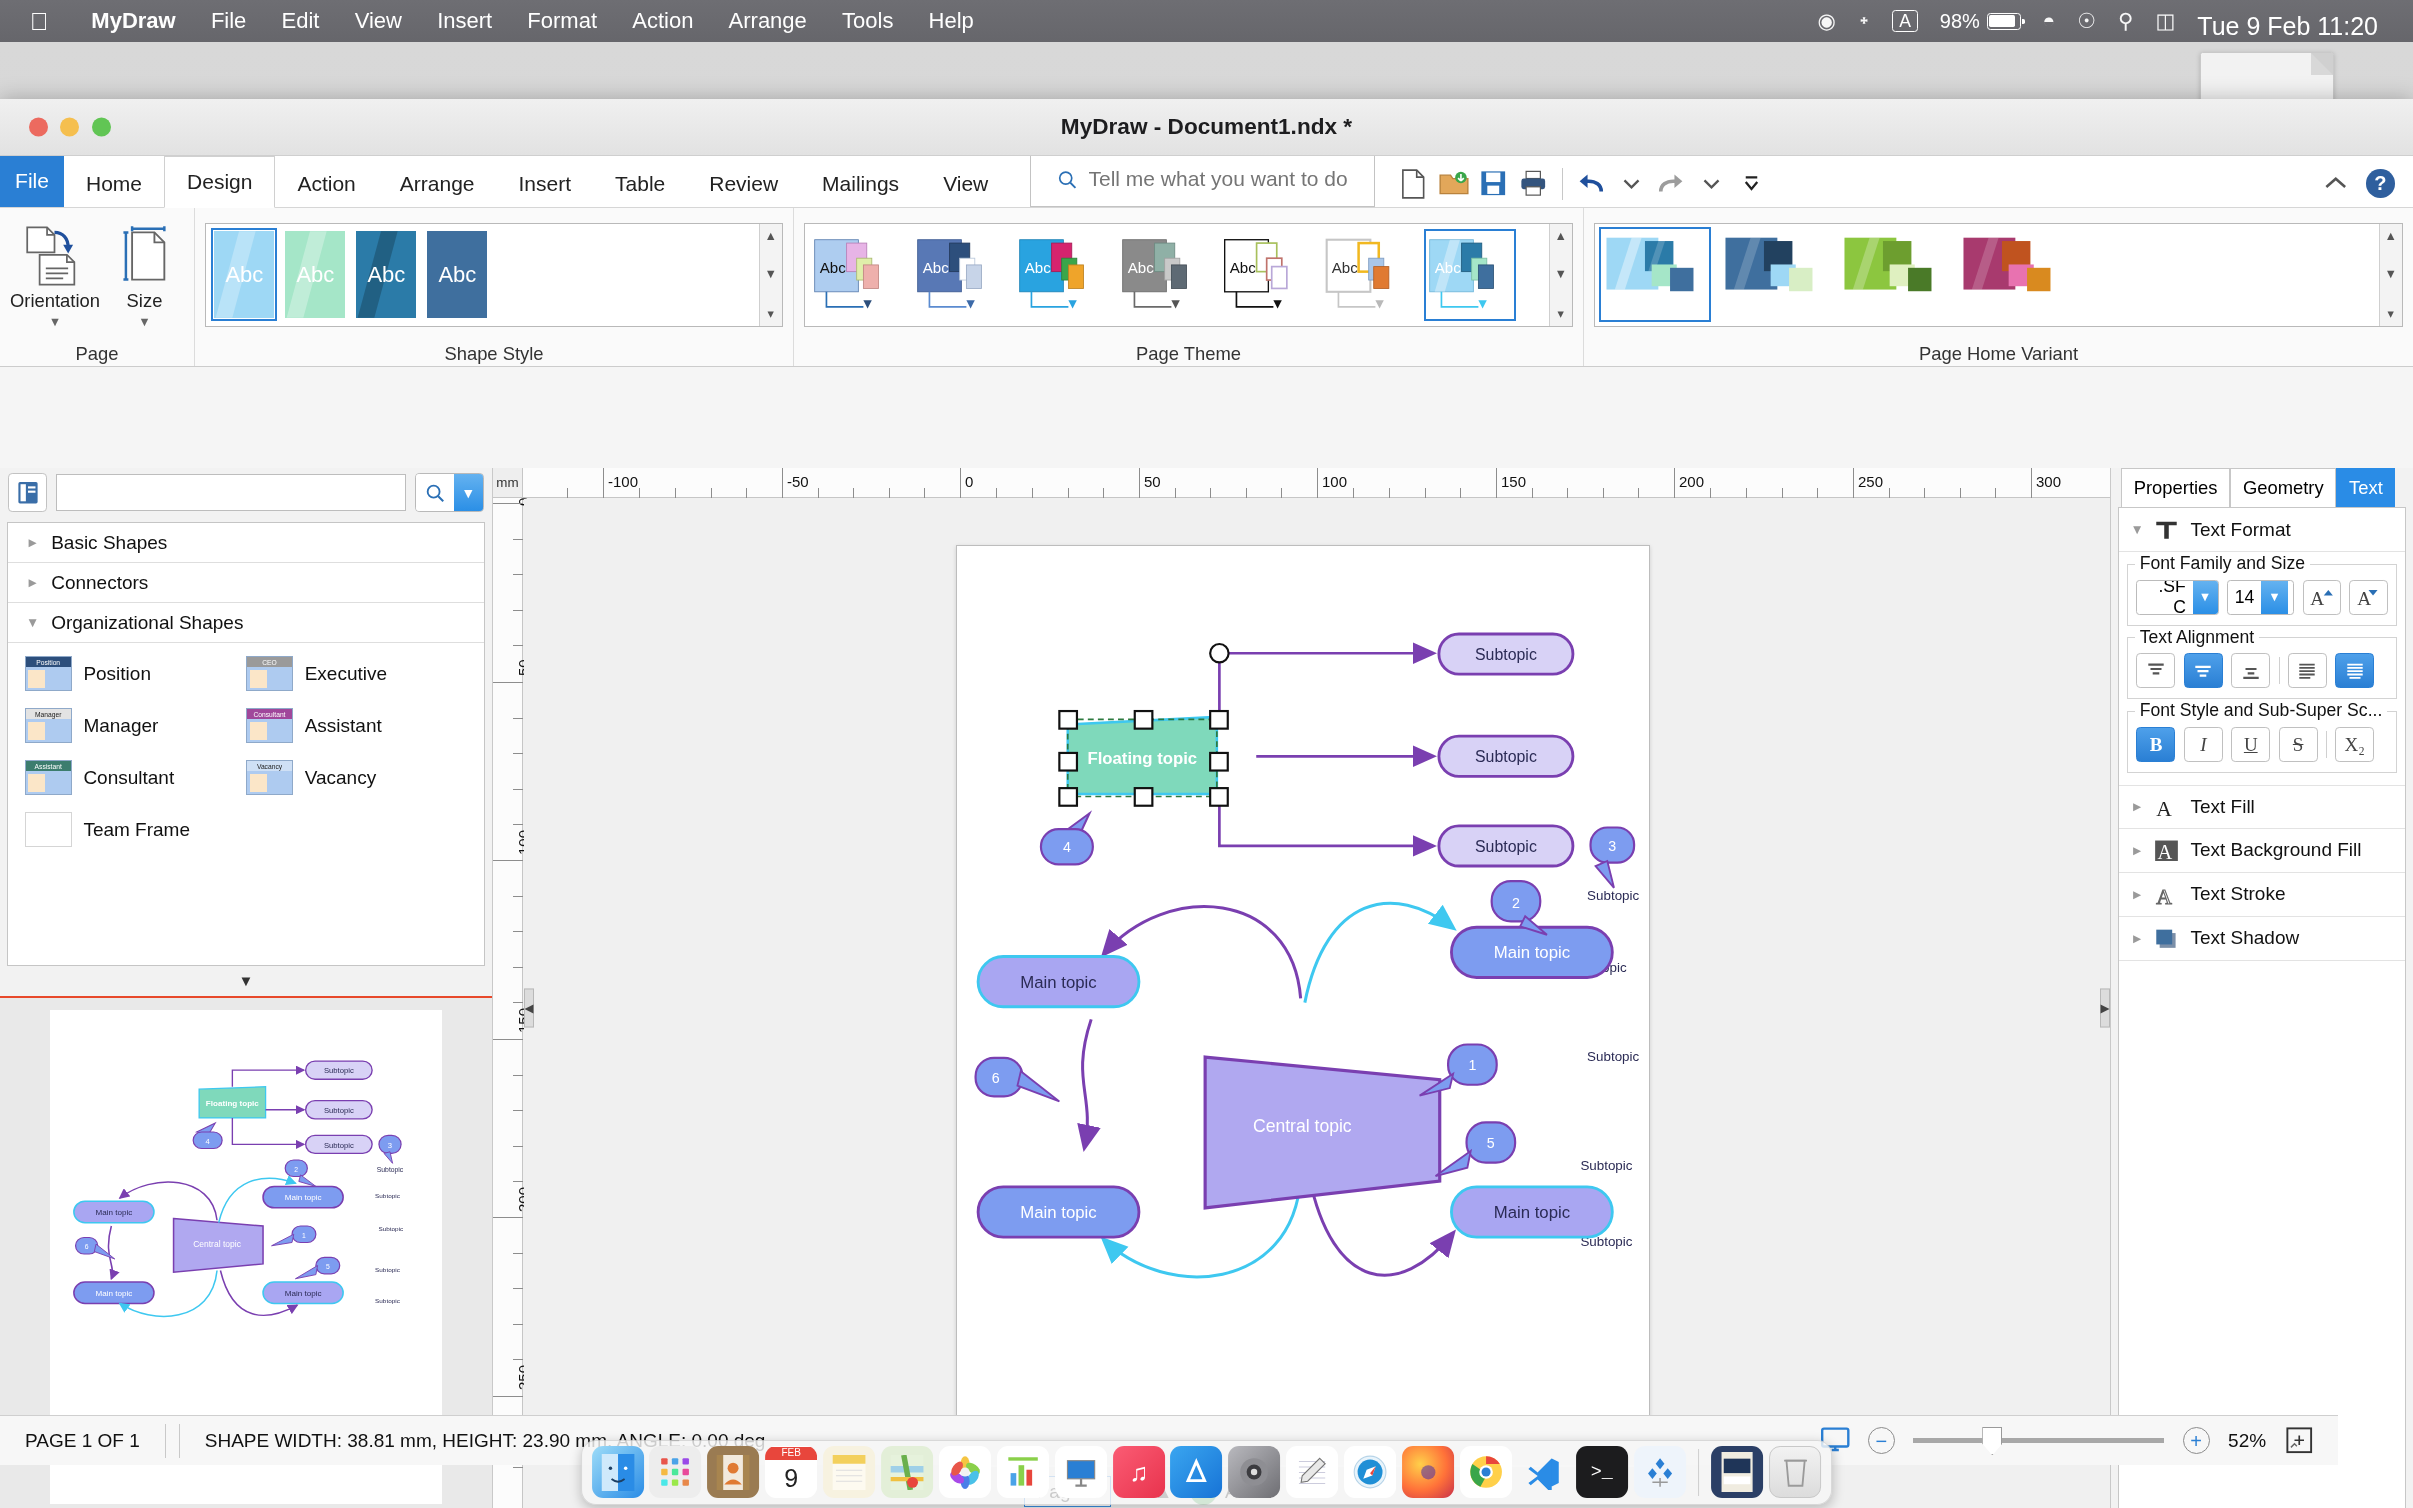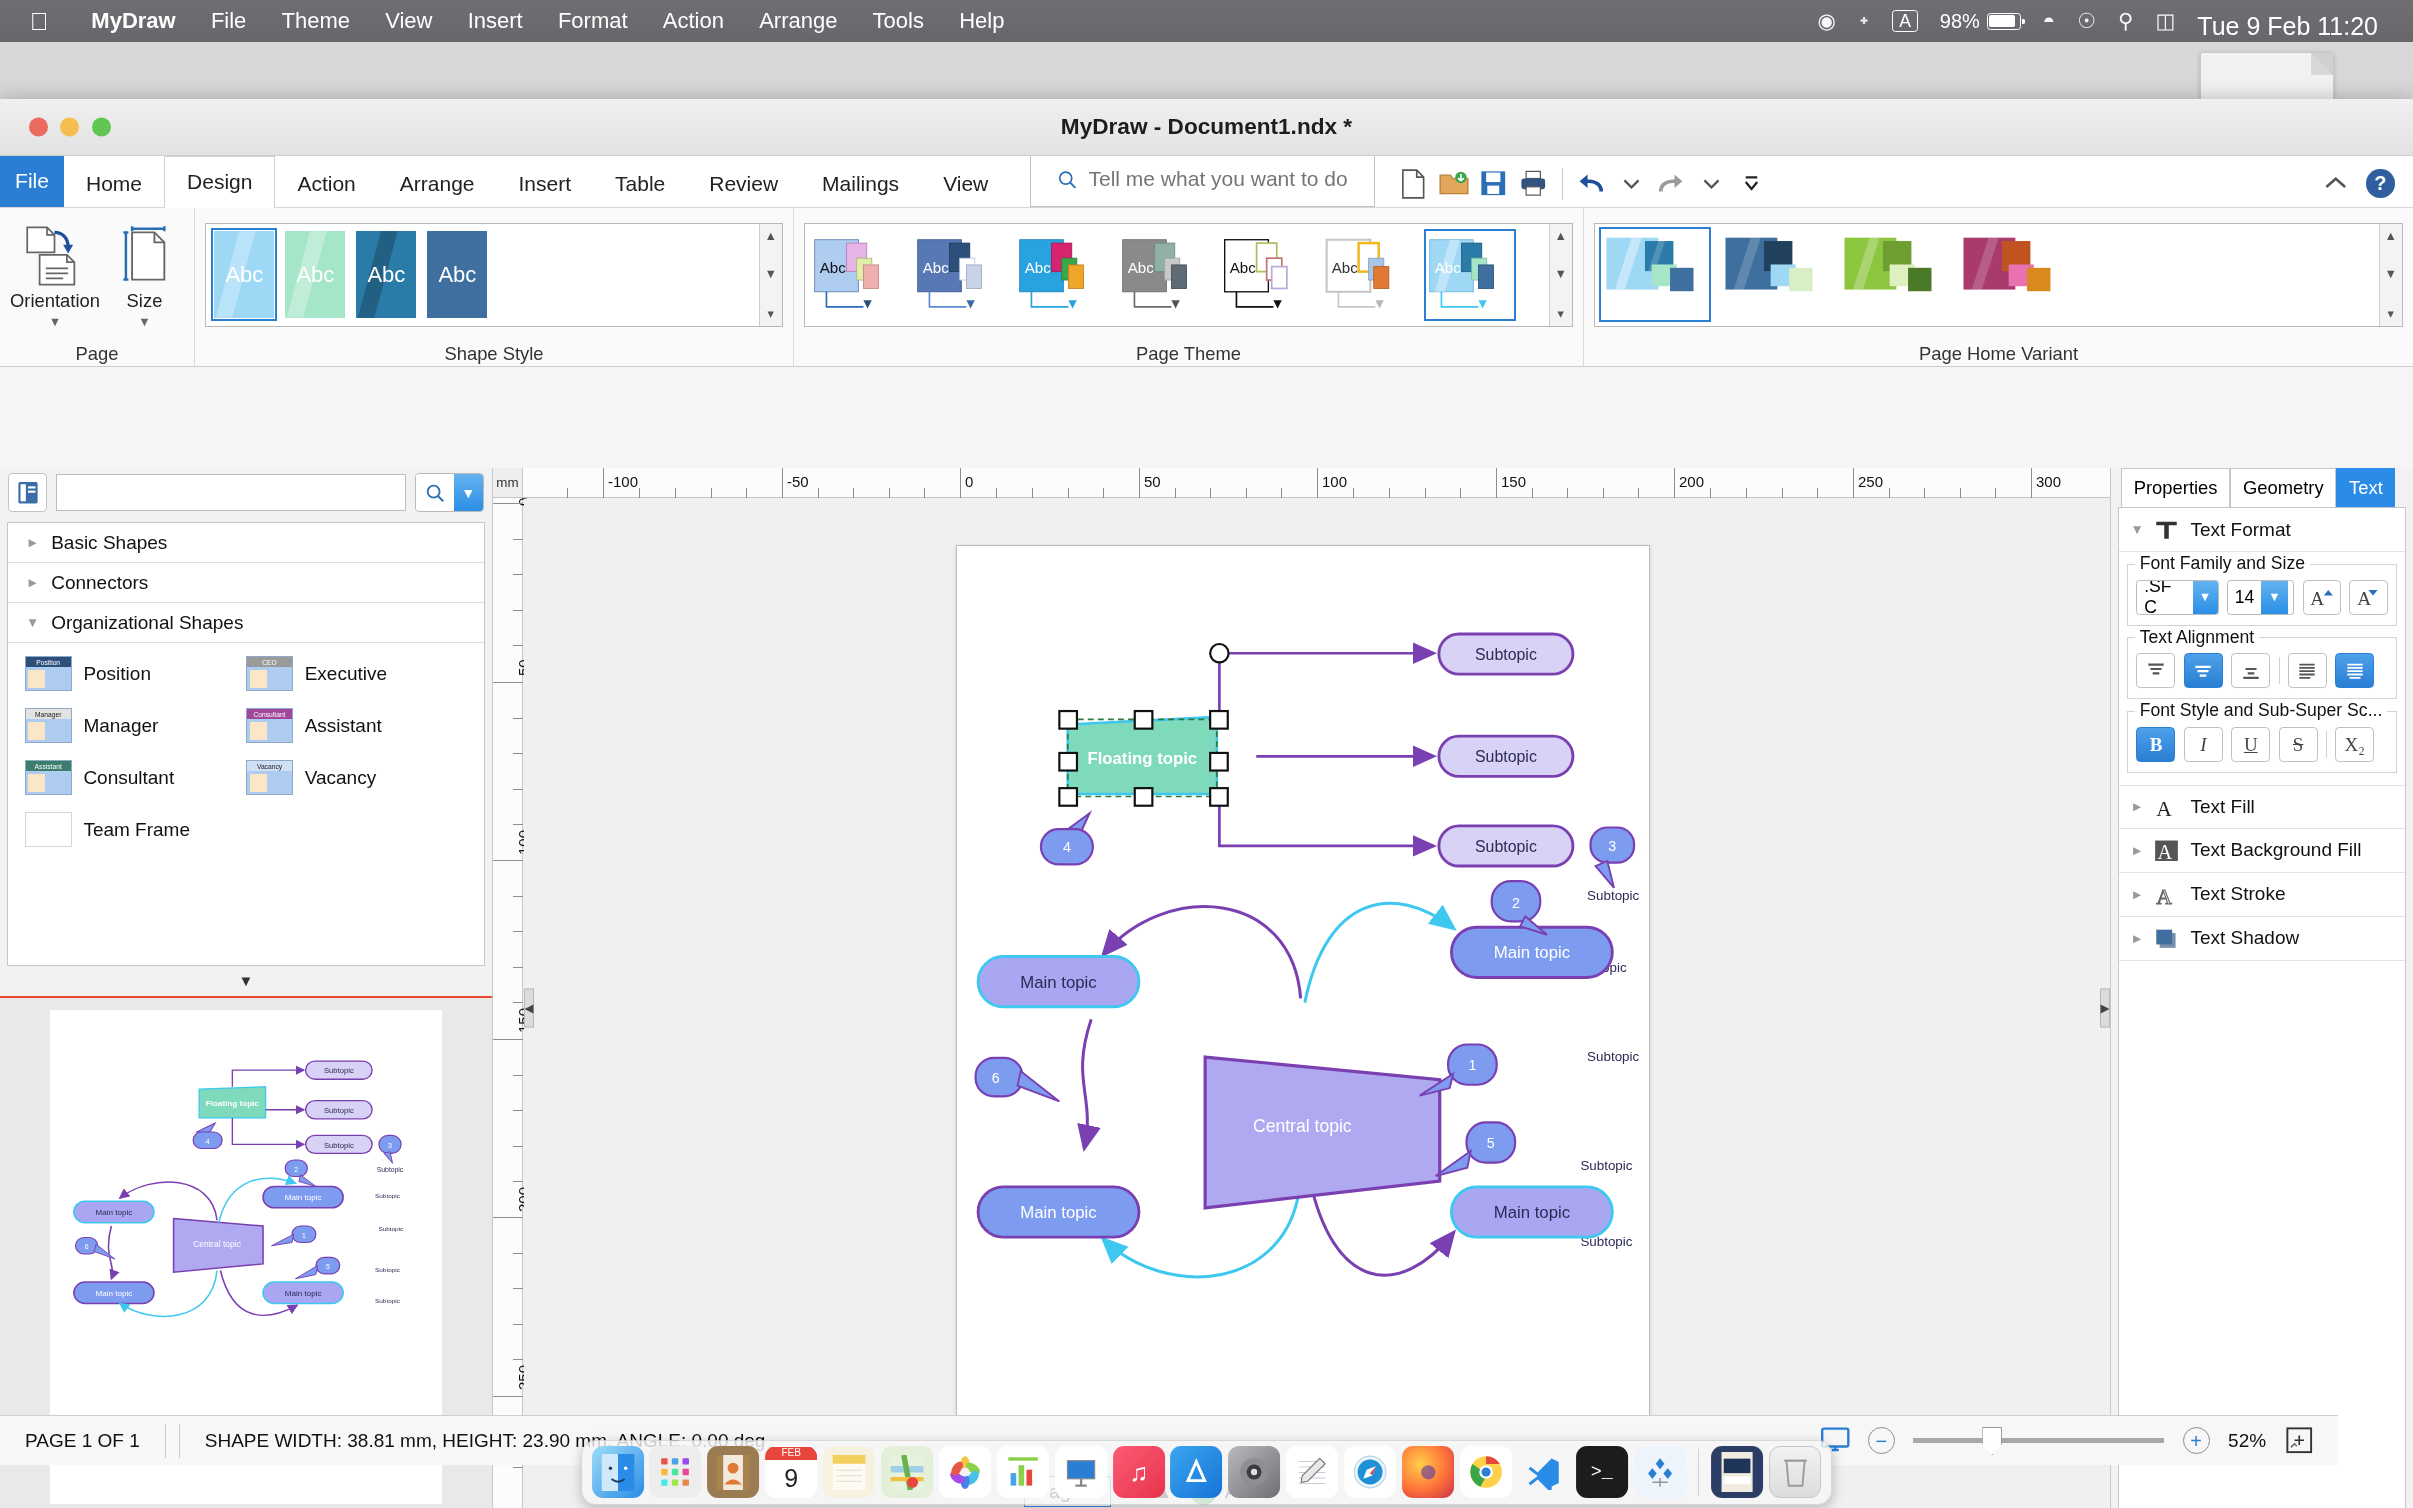--- a/index.html
+++ b/index.html
@@ -162,21 +162,21 @@
 
   
   .rightpanel { width:303px; background:#f2f2f2; border-left:0.8px solid #c9c9c9; display:flex; flex-direction:column;}
   .rp-tabs { height:39px; display:flex; align-items:stretch; padding-left:10px; gap:0; }
   .rp-tab { font-size:18.4px; padding:0 11.7px; display:flex; align-items:center; background:#fff;
      border:0.8px solid #c7c7c7; border-bottom:none; }
   .rp-tab.active { background:#2a8ce6; color:#fff; border-color:#2a8ce6; }
   .rp-body { flex:1; background:#fff; border:0.8px solid #c7c7c7; margin:0 6.7px 6.7px 6.7px; overflow:hidden;}
   .rp-sec { height:44px; display:flex; align-items:center; gap:11.7px; padding:0 11.7px;
       border-bottom:0.8px solid #e3e3e3; font-size:19px; color:#111;}
-  .fieldset { border:0.8px solid #d3d3d3; margin:11.7px 8.4px; padding:5px 8.4px 10px 8.4px; position:relative;}
+  .fieldset { border:0.8px solid #d3d3d3; margin:11.7px 8.4px; padding:5px 8.4px 10px 8.4px; position:relative;text-align:right;}
   .fieldset > .legend { position:absolute; top:-11.7px; left:6.7px; background:#fff; padding:0 5px;
       font-size:17.6px; color:#111; white-space:nowrap;}
   .row { display:flex; align-items:center; gap:8.4px; margin-top:10px;}
   .combo{display:flex;border:0.8px solid #bbb;border-radius:3.4px;overflow:hidden;height:35px;background:#fff;}
   .combo .val{display:flex;align-items:center;padding:0 6.7px;font-size:17.6px;}
   .combo .arr{width:27px;background:linear-gradient(to bottom,#64b2f0,#2b8fe6);color:#fff;font-size:12.6px;
      display:flex;align-items:center;justify-content:center;}
   .sqbtn{width:39px;height:35px;border:0.8px solid #c0c0c0;border-radius:4.2px;background:#fff;
      display:flex;align-items:center;justify-content:center;font-size:19px;color:#444;}
   .sqbtn.on{background:linear-gradient(to bottom,#4ea0ea,#2a7fd4);color:#fff;border-color:#2a7fd4;}
@@ -208,21 +208,21 @@
 </style>
 </head>
 <body>
 
 <div class="screen">
 
   <div class="menubar">
     <div class="apple-logo"></div>
     <div class="mb-item bold">MyDraw</div>
     <div class="mb-item">File</div>
-    <div class="mb-item">Theme</div>
+    <div class="mb-item">Edit</div>
     <div class="mb-item">View</div>
     <div class="mb-item">Insert</div>
     <div class="mb-item">Format</div>
     <div class="mb-item">Action</div>
     <div class="mb-item">Arrange</div>
     <div class="mb-item">Tools</div>
     <div class="mb-item">Help</div>
 
     <div class="mb-right">
       <div class="mb-ico">◉</div>

